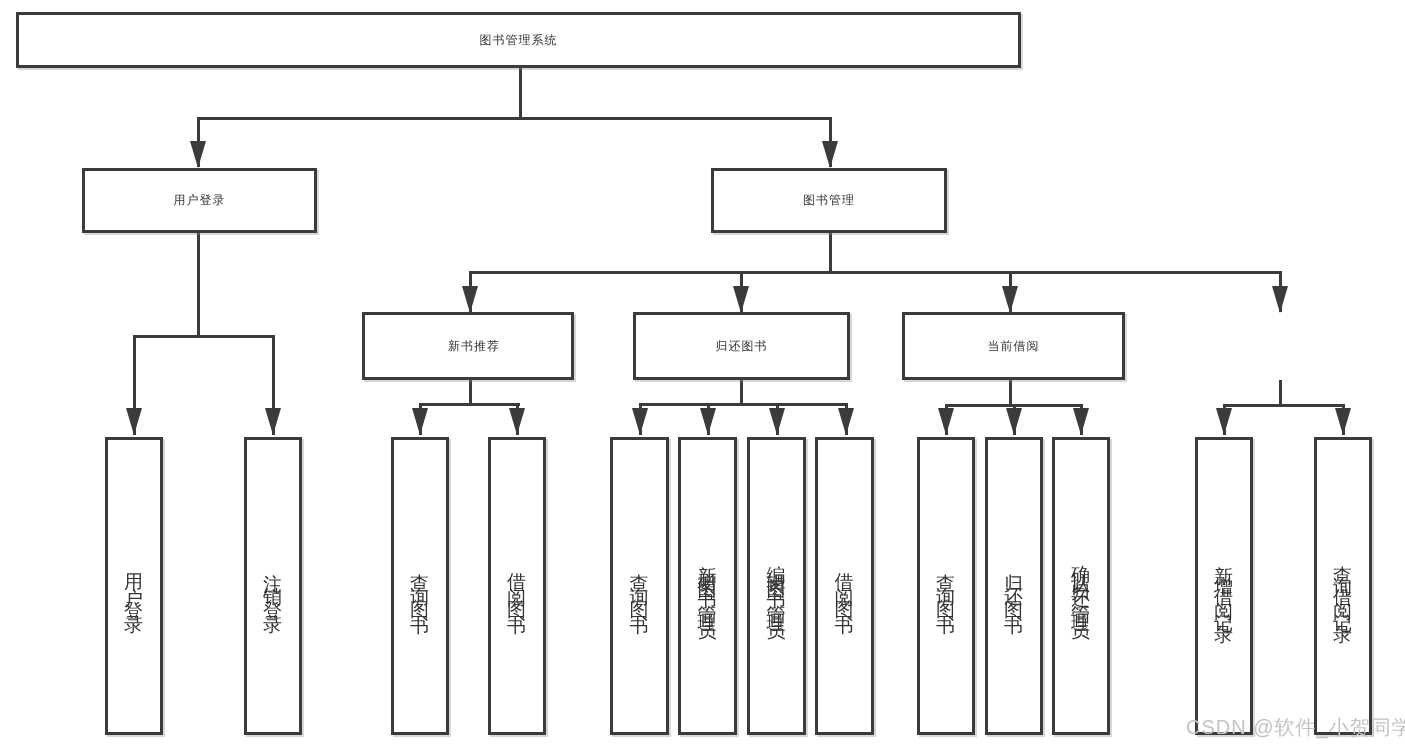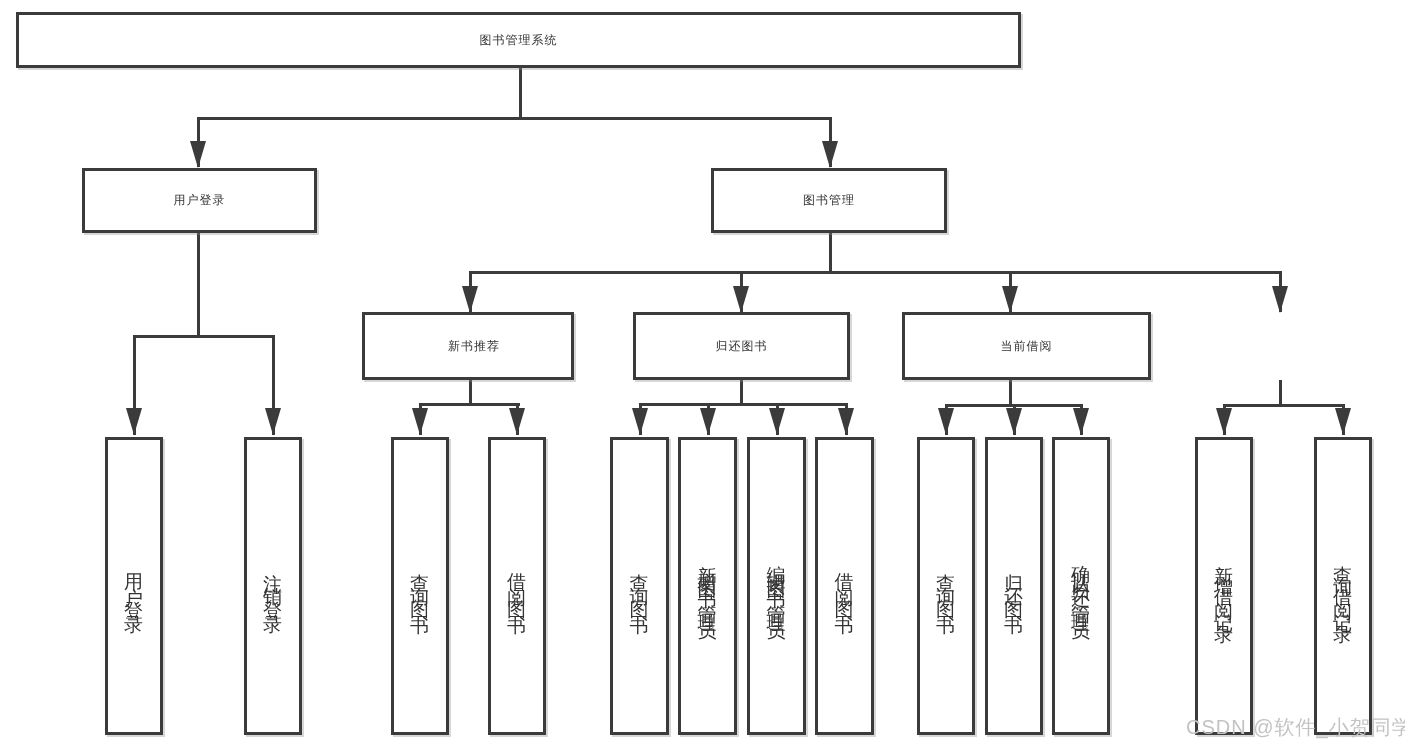--- a/index.html
+++ b/index.html
@@ -153,21 +153,21 @@
   <div class="box box-h" style="left:711px; top:168px; width:236px; height:65px;">
       <span>图书管理</span>
     </div>
 
   <div class="box box-h" style="left:362px; top:312px; width:212px; height:68px;padding-left:12px;">
       <span>新书推荐</span>
     </div>
   <div class="box box-h" style="left:633px; top:312px; width:217px; height:68px;">
       <span>归还图书</span>
     </div>
-  <div class="box box-h" style="left:902px; top:312px; width:249px; height:68px;">
+  <div class="box box-h" style="left:902px; top:312px; width:223px; height:68px;">
       <span>当前借阅</span>
     </div>
 
   <div class="box box-v" style="left:105px; top:437px; width:58px; height:298px;">
       <span>用户登录</span>
     </div>
   <div class="box box-v" style="left:244px; top:437px; width:58px; height:298px;">
       <span>注销登录</span>
     </div>
 

